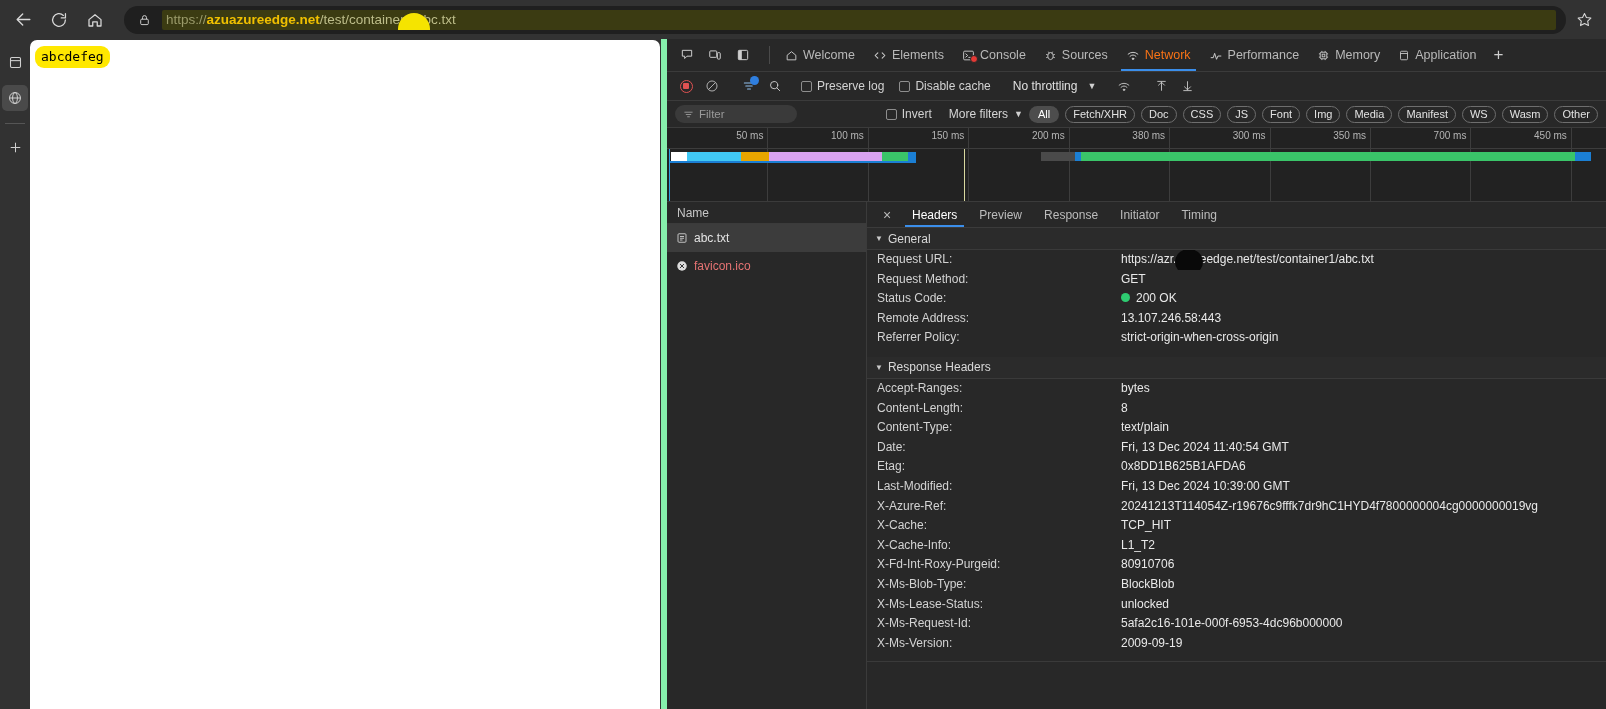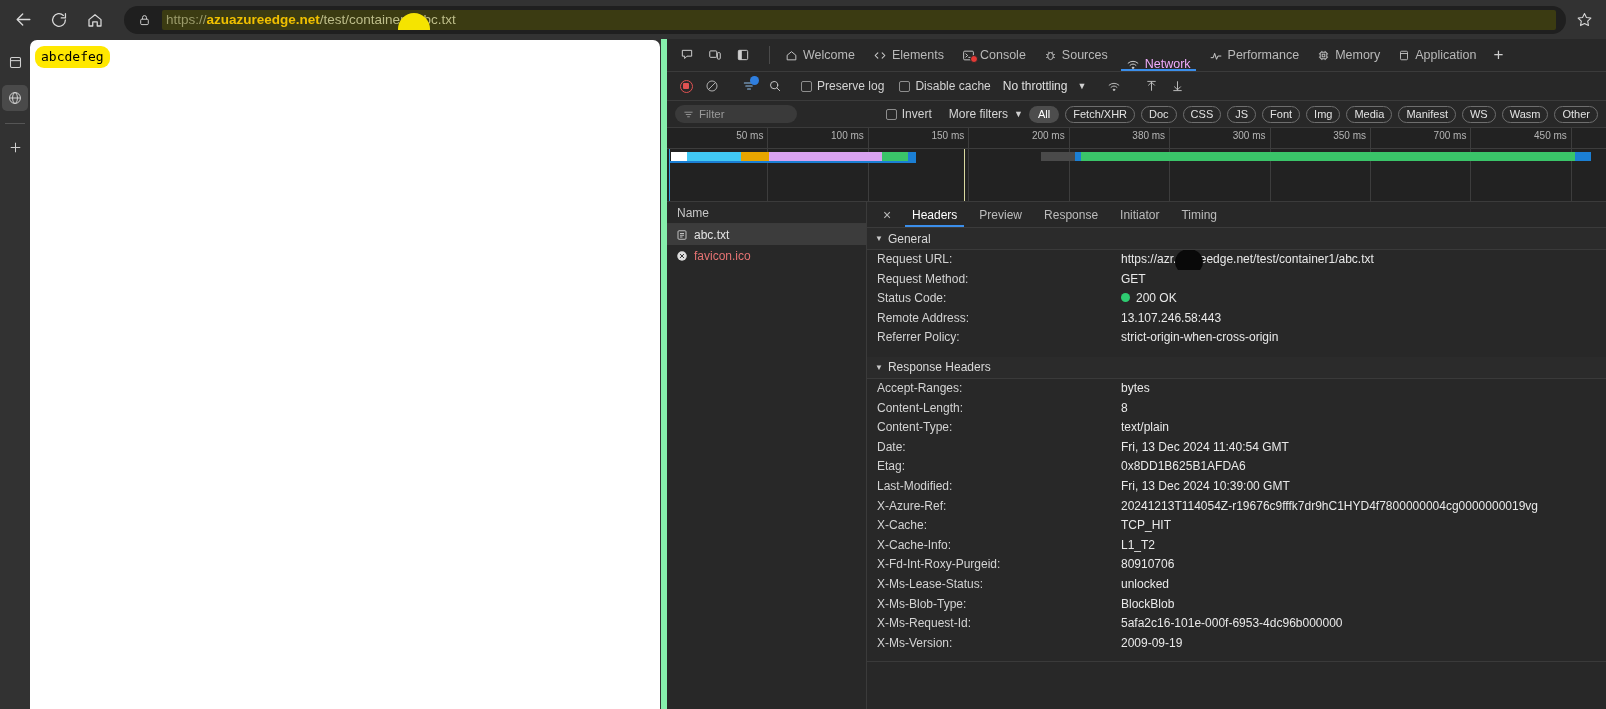--- a/index.html
+++ b/index.html
@@ -78,21 +78,21 @@
     border-bottom: 1px solid #3b3b3b; background: #282828; padding-left: 6px;
   }
   .dock-group { display: flex; align-items: center; padding-right: 6px; }
   .dock-btn { width: 24px; height: 24px; display: flex; align-items: center; justify-content: center; color: #cfcfcf; margin: 0 2px; }
   .vdiv { width: 1px; background: #4a4a4a; margin: 7px 6px; flex: 0 0 1px; }
   .dt-tab {
     display: flex; align-items: center; gap: 5px; padding: 0 9px; color: #b9b9b9;
     position: relative; white-space: nowrap; font-size: 12.5px;
   }
   .dt-tab .t-ico { display: flex; align-items: center; color: #cfcfcf; position: relative; }
-  .dt-tab.active { color: #f0abfc; align-items: flex-end; }
+  .dt-tab.active { color: #f97316; }
   .dt-tab.active::after {
     content: ""; position: absolute; left: 4px; right: 4px; bottom: 0; height: 2px; background: #3b8eea;
   }
   .err-dot {
     position: absolute; right: -3px; bottom: -1px; width: 8px; height: 8px; border-radius: 50%;
     background: #e53935; border: 1px solid #282828;
   }
   .plus-tab { width: 26px; display: flex; align-items: center; justify-content: center; color: #cfcfcf; font-size: 17px; }
 
   
@@ -105,21 +105,21 @@
   .rec-dot i { width: 6px; height: 6px; background: #e05252; border-radius: 1px; display:block; }
   .badge-blue {
     position: absolute; right: 1px; top: 1px; width: 9px; height: 9px; border-radius: 50%;
     background: #2f7fe0; color: #fff; font-size: 7px; line-height: 9px; text-align: center;
   }
   .chk {
     width: 11px; height: 11px; border: 1px solid #8e8e8e; border-radius: 2px; display: inline-block;
     vertical-align: -1px; margin-right: 5px; background: transparent;
   }
   .tb-label { color: #d2d2d2; font-size: 12px; display: flex; align-items: center; white-space: nowrap; }
-  .throttle { color: #e0e0e0; font-size: 12px; margin-left: 8px; white-space: nowrap;}
+  .throttle { color: #e0e0e0; font-size: 12px; margin-left: 18px; white-space: nowrap;}
   .caret { color: #d0d0d0; font-size: 9px; margin-left: 6px; }
 
   
   .dt-filterbar {
     height: 27px; flex: 0 0 27px; display: flex; align-items: center; gap: 6px;
     padding: 0 8px; border-bottom: 1px solid #3b3b3b;
   }
   .filter-input {
     width: 122px; height: 18px; background: #3a3a3a; border-radius: 9px; display: flex;
     align-items: center; padding: 0 8px; gap: 5px; color: #9a9a9a; font-size: 11.5px;
@@ -149,21 +149,21 @@
   .ov-vline { position: absolute; top: 20px; bottom: 0; width: 1px; }
 
   
   .dt-body { flex: 1 1 auto; display: flex; min-height: 0; }
   .req-list { width: 200px; flex: 0 0 200px; border-right: 1px solid #3b3b3b; display: flex; flex-direction: column; }
   .req-head {
     height: 22px; flex: 0 0 22px; display: flex; align-items: center; padding-left: 10px;
     color: #c8c8c8; font-size: 12px; border-bottom: 1px solid #3b3b3b;
   }
   .req-row {
-    height: 21px; display: flex; align-items: center; gap: 6px; padding-left: 8px;
+    height: 28px; display: flex; align-items: center; gap: 6px; padding-left: 8px;
     font-size: 12px; color: #e3e3e3;
   }
   .req-row.selected { background: #3c3c3c; }
   .req-row.err { color: #e57373; }
   .r-ico { width: 13px; height: 13px; display: flex; align-items: center; justify-content: center; flex: 0 0 13px; }
 
   
   .detail { flex: 1 1 auto; display: flex; flex-direction: column; min-width: 0; }
   .detail-tabs {
     height: 26px; flex: 0 0 26px; display: flex; align-items: stretch; gap: 0;
@@ -632,28 +632,28 @@
                 </div>
                 <div class="hdr-row">
                   <span class="hdr-key">X-Cache-Info:</span>
                   <span class="hdr-val">L1_T2</span>
                 </div>
                 <div class="hdr-row">
                   <span class="hdr-key">X-Fd-Int-Roxy-Purgeid:</span>
                   <span class="hdr-val">80910706</span>
                 </div>
                 <div class="hdr-row">
+                  <span class="hdr-key">X-Ms-Blob-Type:</span>
+                  <span class="hdr-val">BlockBlob</span>
+                </div>
+                <div class="hdr-row">
                   <span class="hdr-key">X-Ms-Lease-Status:</span>
                   <span class="hdr-val">unlocked</span>
                 </div>
                 <div class="hdr-row">
-                  <span class="hdr-key">X-Ms-Blob-Type:</span>
-                  <span class="hdr-val">BlockBlob</span>
-                </div>
-                <div class="hdr-row">
                   <span class="hdr-key">X-Ms-Request-Id:</span>
                   <span class="hdr-val">5afa2c16-101e-000f-6953-4dc96b000000</span>
                 </div>
                 <div class="hdr-row">
                   <span class="hdr-key">X-Ms-Version:</span>
                   <span class="hdr-val">2009-09-19</span>
                 </div>
               </div>
             <div class="bottom-rule"></div>
           </div>

